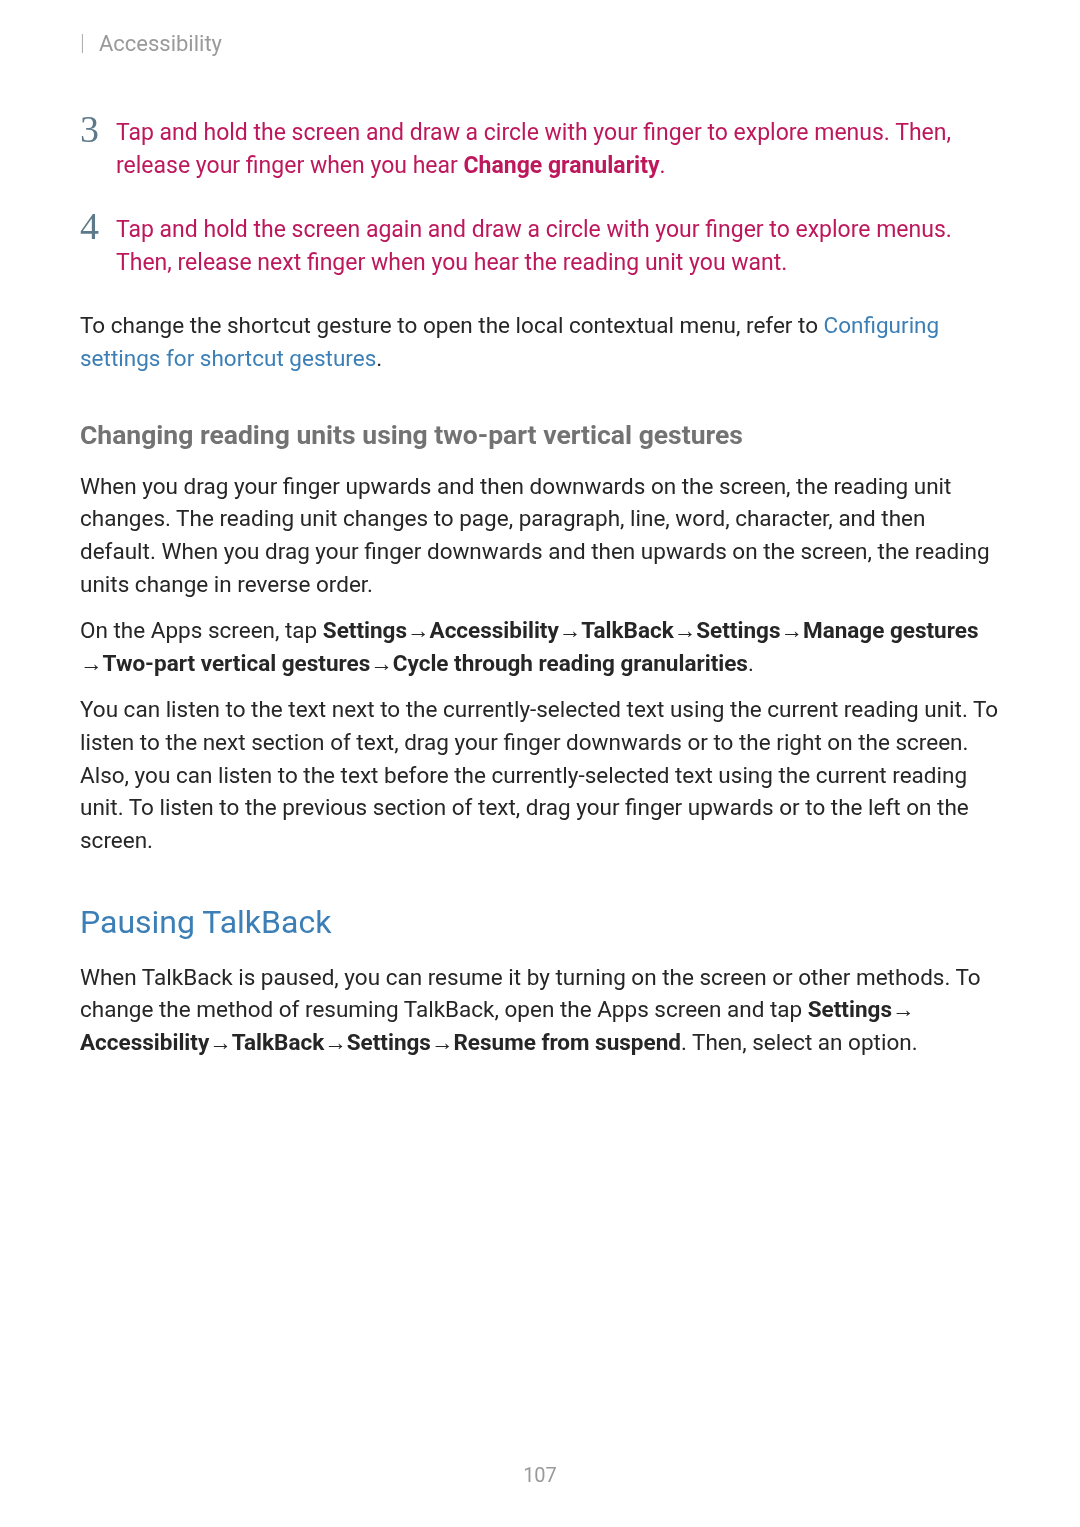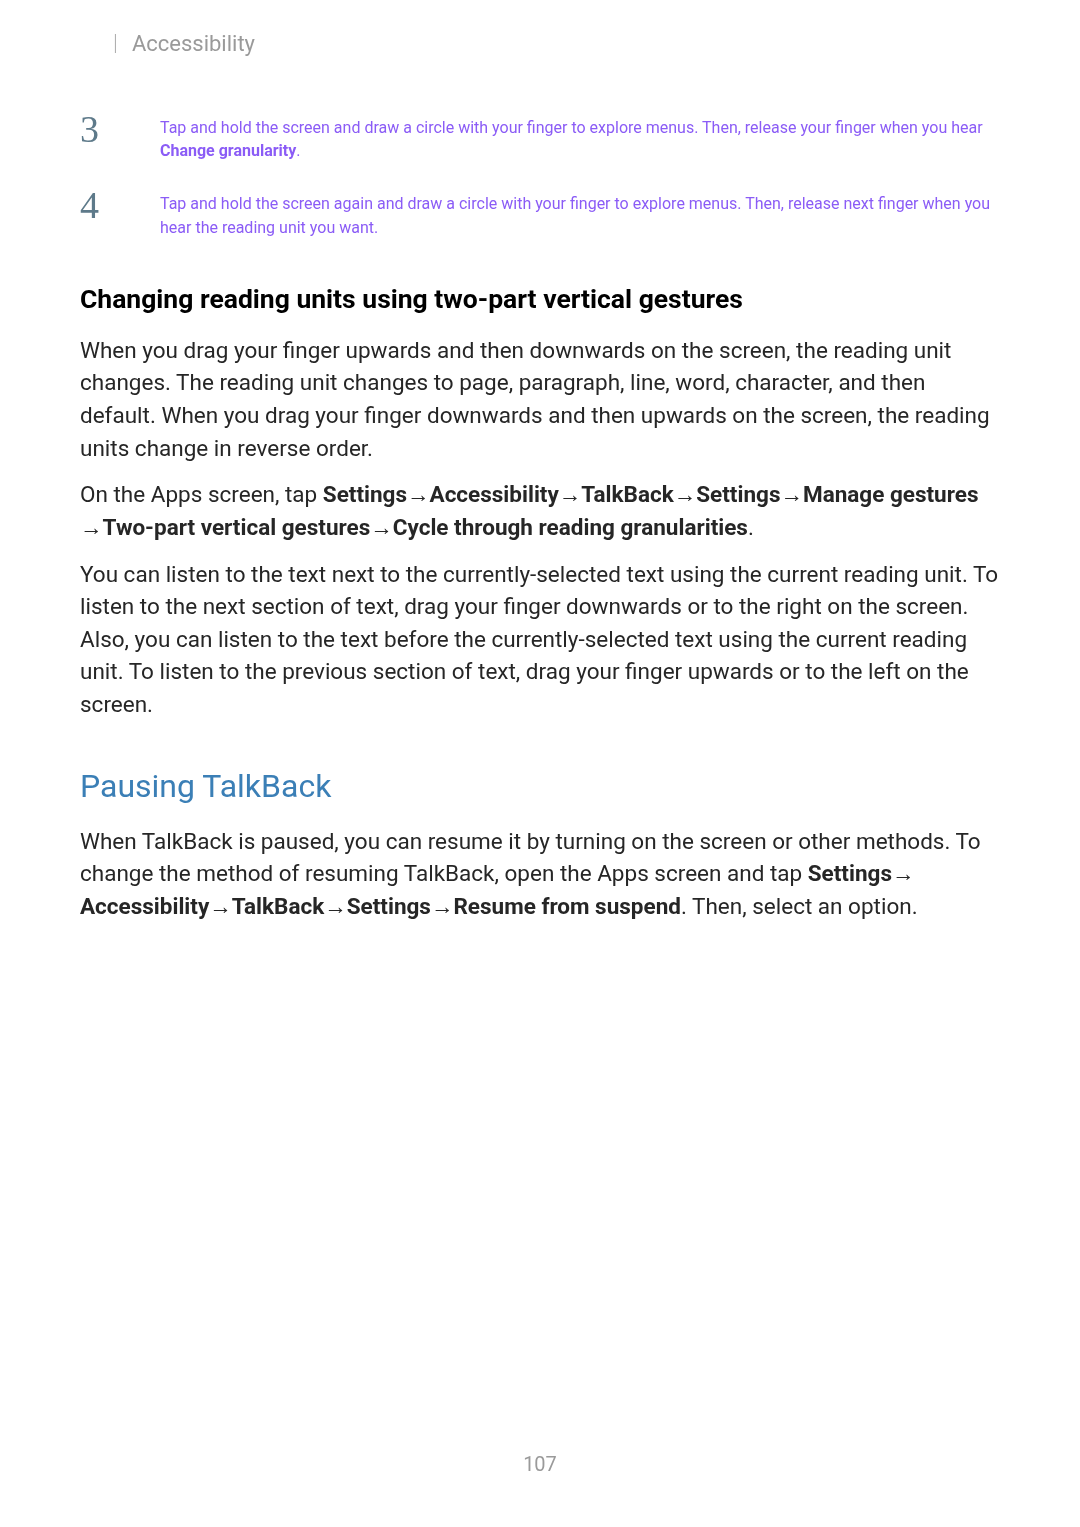--- a/index.html
+++ b/index.html
@@ -21,73 +21,71 @@
     font-size: 22px;
     font-weight: 300;
     margin-right: 14px;
     vertical-align: 1px;
   }
   .header {
     color: #9a9a9a;
     font-size: 22px;
     font-weight: 400;
     margin-bottom: 60px;
-    margin-left: 33px;
   }
   .numstep {
     display: flex;
     align-items: flex-start;
     margin-bottom: 30px;
   }
   .numstep .num {
     color: #5e7a8a;
     font-size: 38px;
     font-weight: 400;
     line-height: 1;
     width: 36px;
     flex: 0 0 36px;
     text-align: left;
     font-family: Georgia, "Times New Roman", serif;
     position: relative;
     top: -6px;
   }
   .numstep .body {
     flex: 1;
-    font-size: 16px;
+    font-size: 23px;
     line-height: 1.45;
-    color: #8b5cf6;
-    margin-left: 44px;
+    color: #be185d;
   }
   .para {
     font-size: 22.5px;
     line-height: 1.45;
     color: #262626;
     margin-bottom: 14px;
   }
   .link {
     color: #3b7fb6;
   }
   .h3 {
     font-size: 26.5px;
     font-weight: 700;
-    color: #000000;
+    color: #737373;
     margin-top: 44px;
     margin-bottom: 20px;
   }
   .h2 {
     font-size: 32px;
     font-weight: 400;
     color: #3b7fb6;
     margin-top: 46px;
     margin-bottom: 20px;
   }
   .bold { font-weight: 700; }
   .pagenum {
     position: absolute;
-    bottom: 51px;
+    bottom: 40px;
     left: 0;
     right: 0;
     text-align: center;
     color: #9a9a9a;
     font-size: 20px;
   }
   .arrow { display:inline-block; }
 </style>
 </head>
 <body>
@@ -103,20 +101,23 @@
     <div class="body">
       <span>Tap and hold the screen and draw a circle with your finger to explore menus. Then, release your finger when you hear </span><span class="bold">Change granularity</span><span>.</span>
     </div>
   </div>
 
   <div class="numstep">
     <div class="num">4</div>
     <div class="body">Tap and hold the screen again and draw a circle with your finger to explore menus. Then, release next finger when you hear the reading unit you want.</div>
   </div>
 
+  <div class="para">
+    <span>To change the shortcut gesture to open the local contextual menu, refer to </span><span class="link">Configuring settings for shortcut gestures</span><span>.</span>
+  </div>
 
   <div class="h3">Changing reading units using two-part vertical gestures</div>
 
   <div class="para">When you drag your finger upwards and then downwards on the screen, the reading unit changes. The reading unit changes to page, paragraph, line, word, character, and then default. When you drag your finger downwards and then upwards on the screen, the reading units change in reverse order.</div>
 
   <div class="para">
     <span>On the Apps screen, tap </span><span class="bold">Settings</span><span class="arrow"> → </span><span class="bold">Accessibility</span><span class="arrow"> → </span><span class="bold">TalkBack</span><span class="arrow"> → </span><span class="bold">Settings</span><span class="arrow"> → </span><span class="bold">Manage gestures</span><span class="arrow"> → </span><span class="bold">Two-part vertical gestures</span><span class="arrow"> → </span><span class="bold">Cycle through reading granularities</span><span>.</span>
   </div>
 
   <div class="para">You can listen to the text next to the currently-selected text using the current reading unit. To listen to the next section of text, drag your finger downwards or to the right on the screen. Also, you can listen to the text before the currently-selected text using the current reading unit. To listen to the previous section of text, drag your finger upwards or to the left on the screen.</div>

